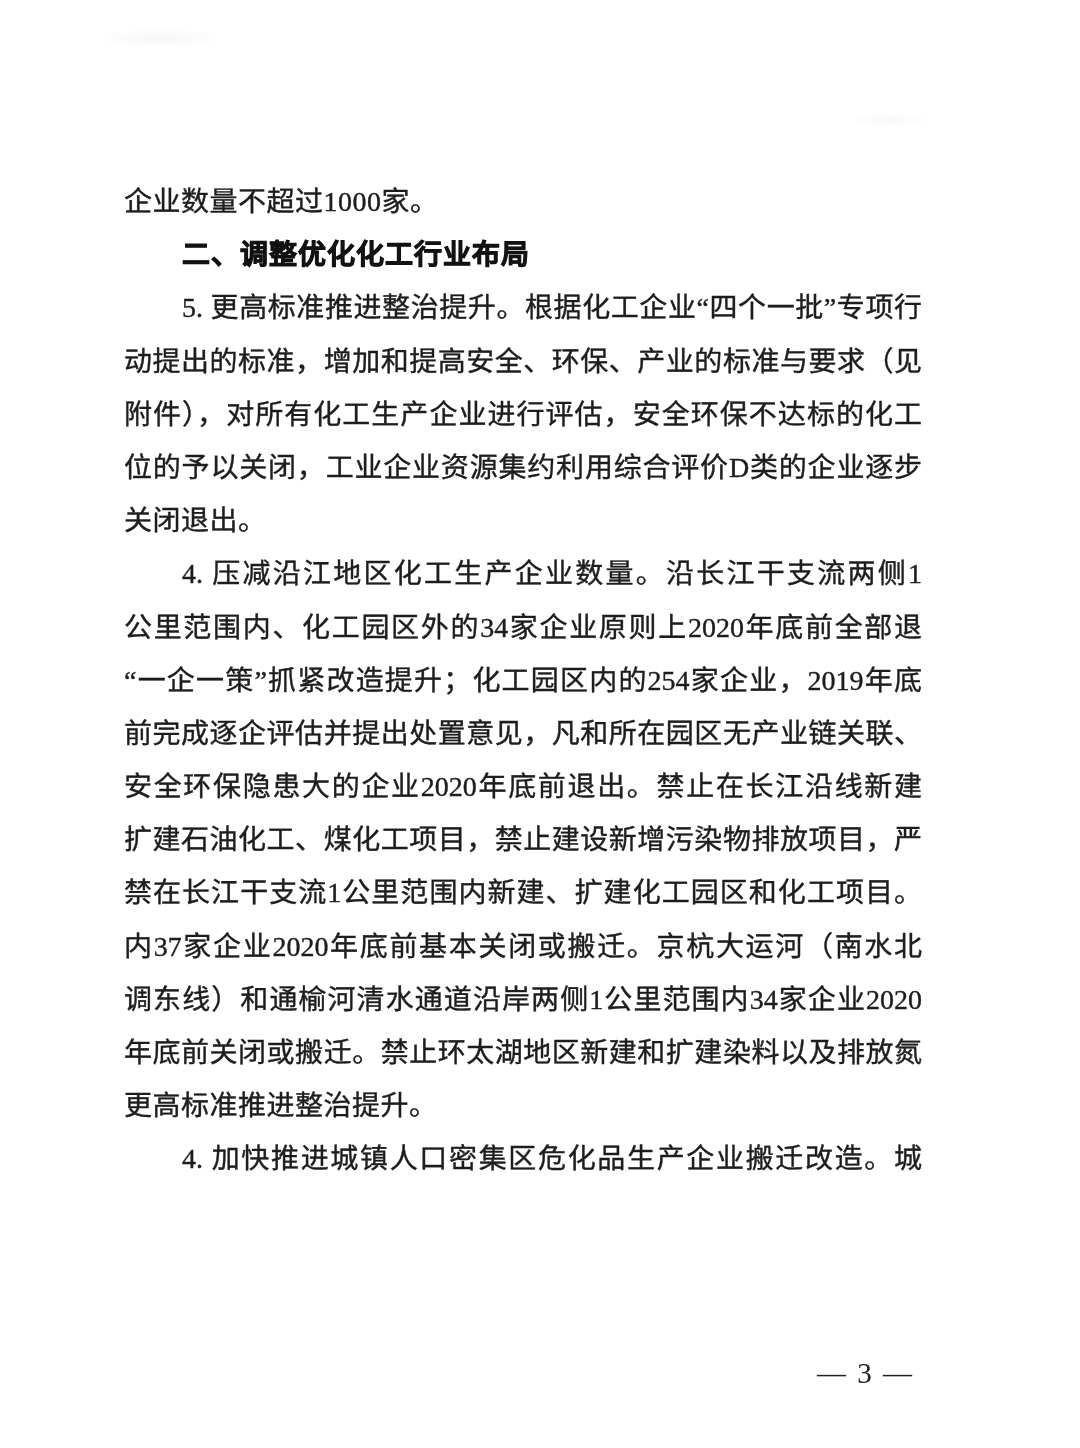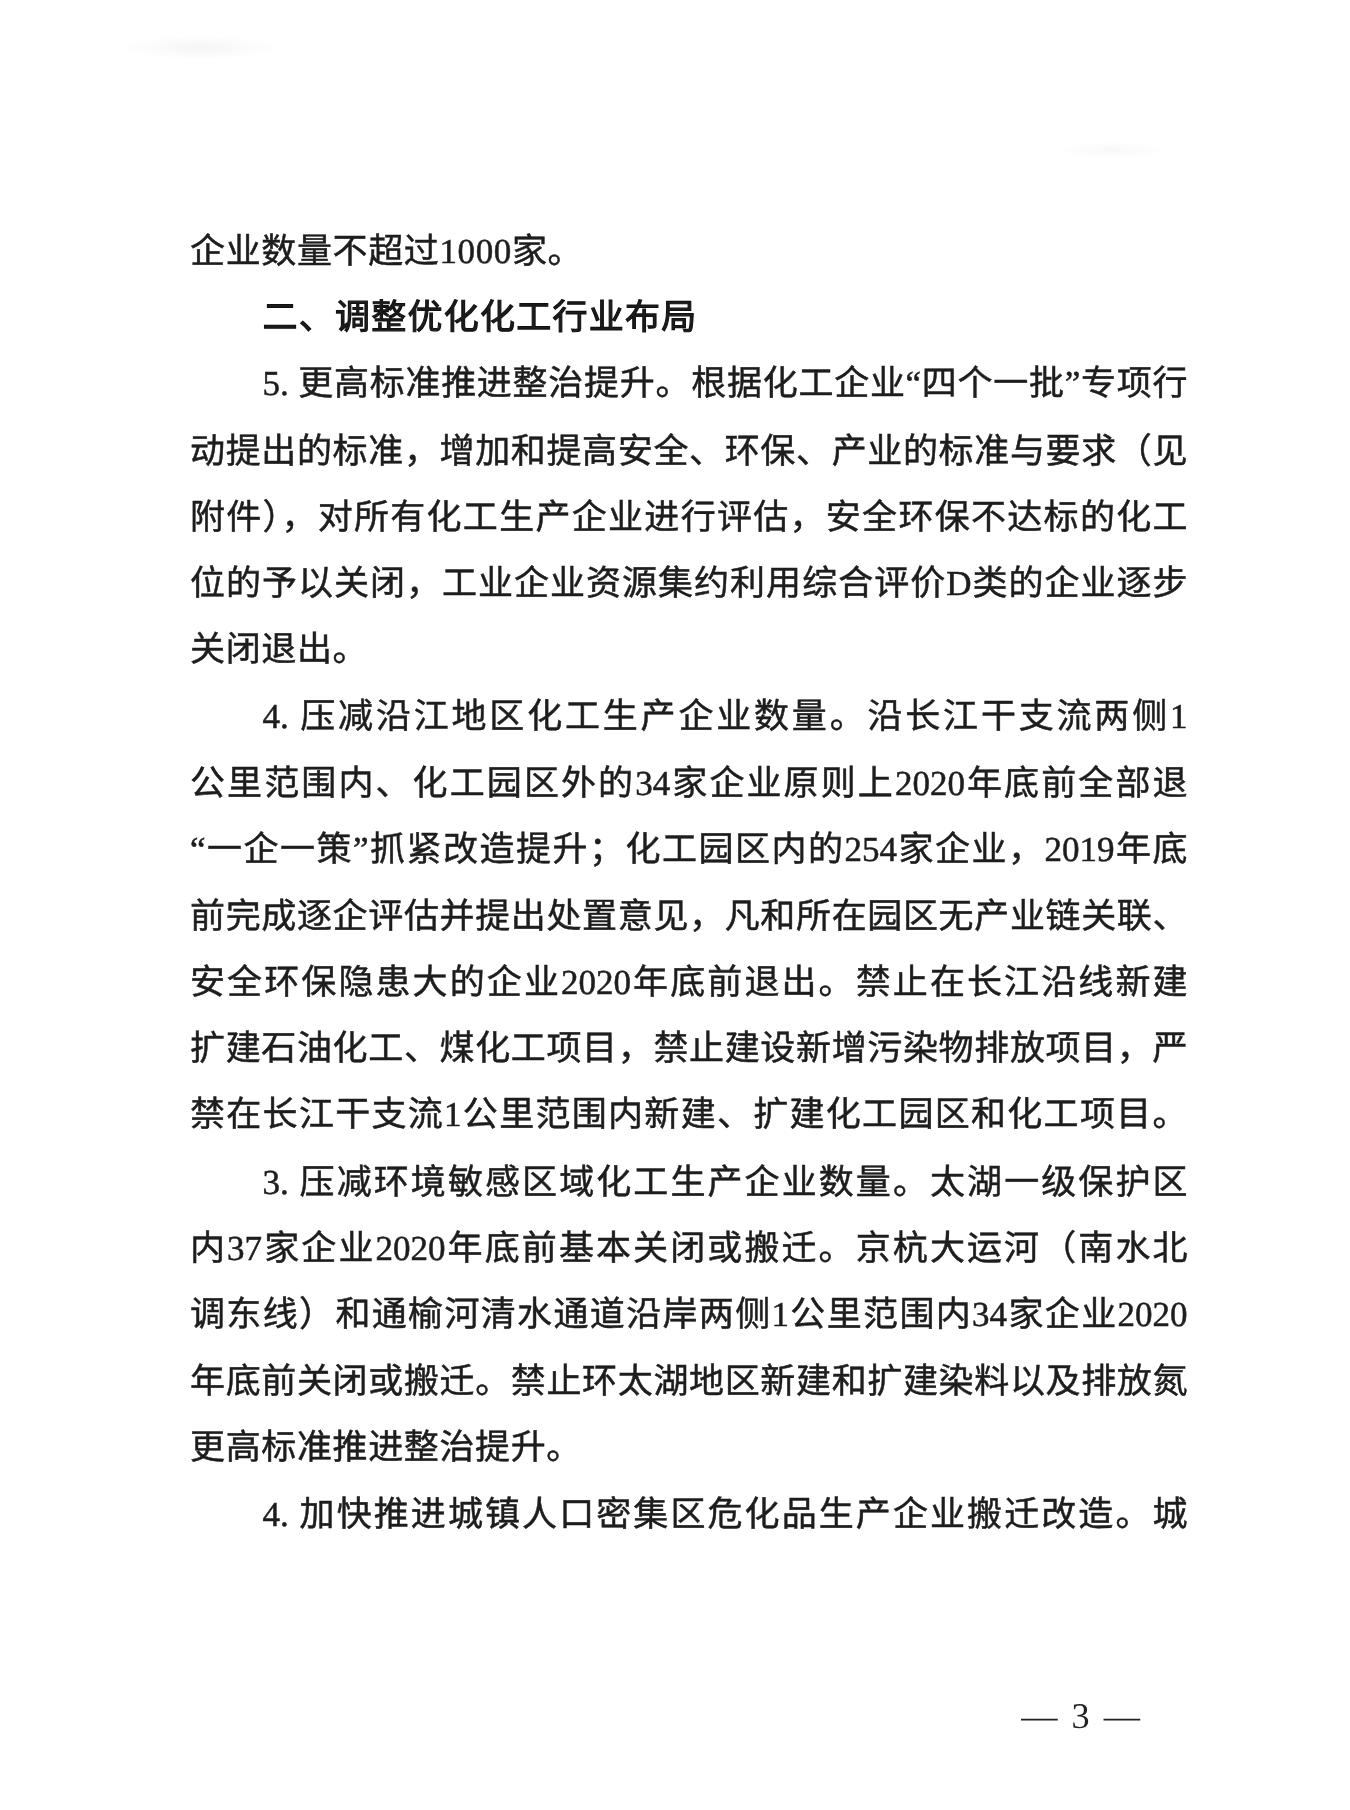--- a/index.html
+++ b/index.html
@@ -15,21 +15,21 @@
     background:
       radial-gradient(ellipse 90px 14px at 160px 38px, rgba(120,120,120,0.07), transparent 70%),
       radial-gradient(ellipse 60px 10px at 890px 120px, rgba(120,120,120,0.05), transparent 70%),
       #ffffff;
     overflow: hidden;
     font-family: "Liberation Serif", "DejaVu Serif", serif;
     color: #1d1d1d;
   }
   .text-block {
     position: absolute;
-    left: 152px;
+    left: 124px;
     top: 175px;
     width: 798px;
   }
   .line {
     height: 53.2px;
     line-height: 53.2px;
     font-size: 28px;
     font-weight: 500;
     letter-spacing: 0.5px;
     color: #1d1d1d;
@@ -38,21 +38,21 @@
   }
   .line.justify {
     text-align: justify;
     text-align-last: justify;
     letter-spacing: 0;
   }
   .line.indent {
     text-indent: 58px;
   }
   .line.heading {
-    font-weight: 400;
+    font-weight: 700;
     -webkit-text-stroke: 0.9px #111;
     letter-spacing: 1px;
   }
   .page-number {
     position: absolute;
     left: 808px;
     top: 1348px;
     width: 115px;
     height: 50px;
     line-height: 50px;
@@ -75,21 +75,20 @@
       <div class="line justify">附件），对所有化工生产企业进行评估，安全环保不达标的化工</div>
       <div class="line justify">位的予以关闭，工业企业资源集约利用综合评价D类的企业逐步</div>
       <div class="line">关闭退出。</div>
       <div class="line justify indent">4. 压减沿江地区化工生产企业数量。沿长江干支流两侧1</div>
       <div class="line justify">公里范围内、化工园区外的34家企业原则上2020年底前全部退</div>
       <div class="line justify">“一企一策”抓紧改造提升；化工园区内的254家企业，2019年底</div>
       <div class="line justify">前完成逐企评估并提出处置意见，凡和所在园区无产业链关联、</div>
       <div class="line justify">安全环保隐患大的企业2020年底前退出。禁止在长江沿线新建</div>
       <div class="line justify">扩建石油化工、煤化工项目，禁止建设新增污染物排放项目，严</div>
       <div class="line justify">禁在长江干支流1公里范围内新建、扩建化工园区和化工项目。</div>
-      <div class="line justify indent">3. 压减环境敏感区域化工生产企业数量。太湖一级保护区</div>
       <div class="line justify">内37家企业2020年底前基本关闭或搬迁。京杭大运河（南水北</div>
       <div class="line justify">调东线）和通榆河清水通道沿岸两侧1公里范围内34家企业2020</div>
       <div class="line justify">年底前关闭或搬迁。禁止环太湖地区新建和扩建染料以及排放氮</div>
       <div class="line">更高标准推进整治提升。</div>
       <div class="line justify indent">4. 加快推进城镇人口密集区危化品生产企业搬迁改造。城</div>
     </div>
   <div class="page-number">— 3 —</div>
 </div>
 
 </body></html>

